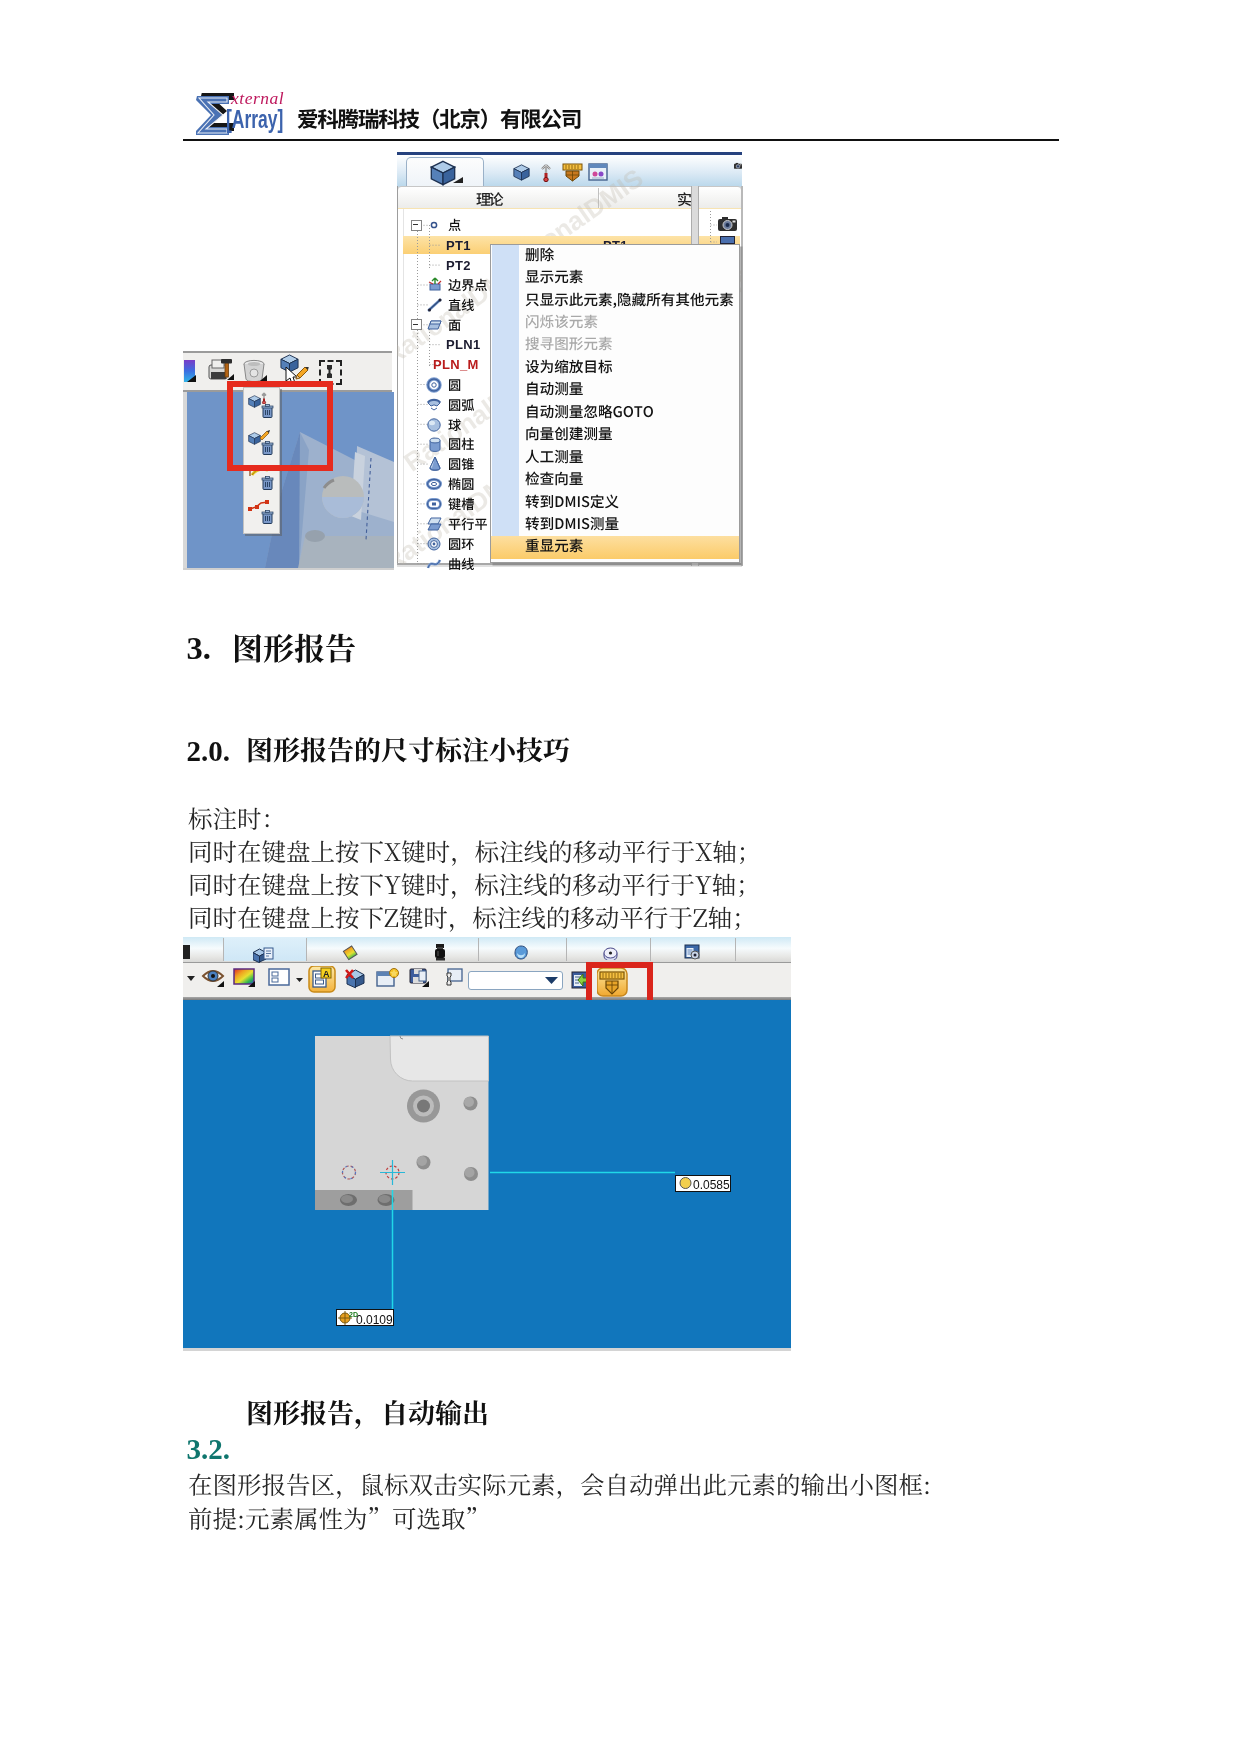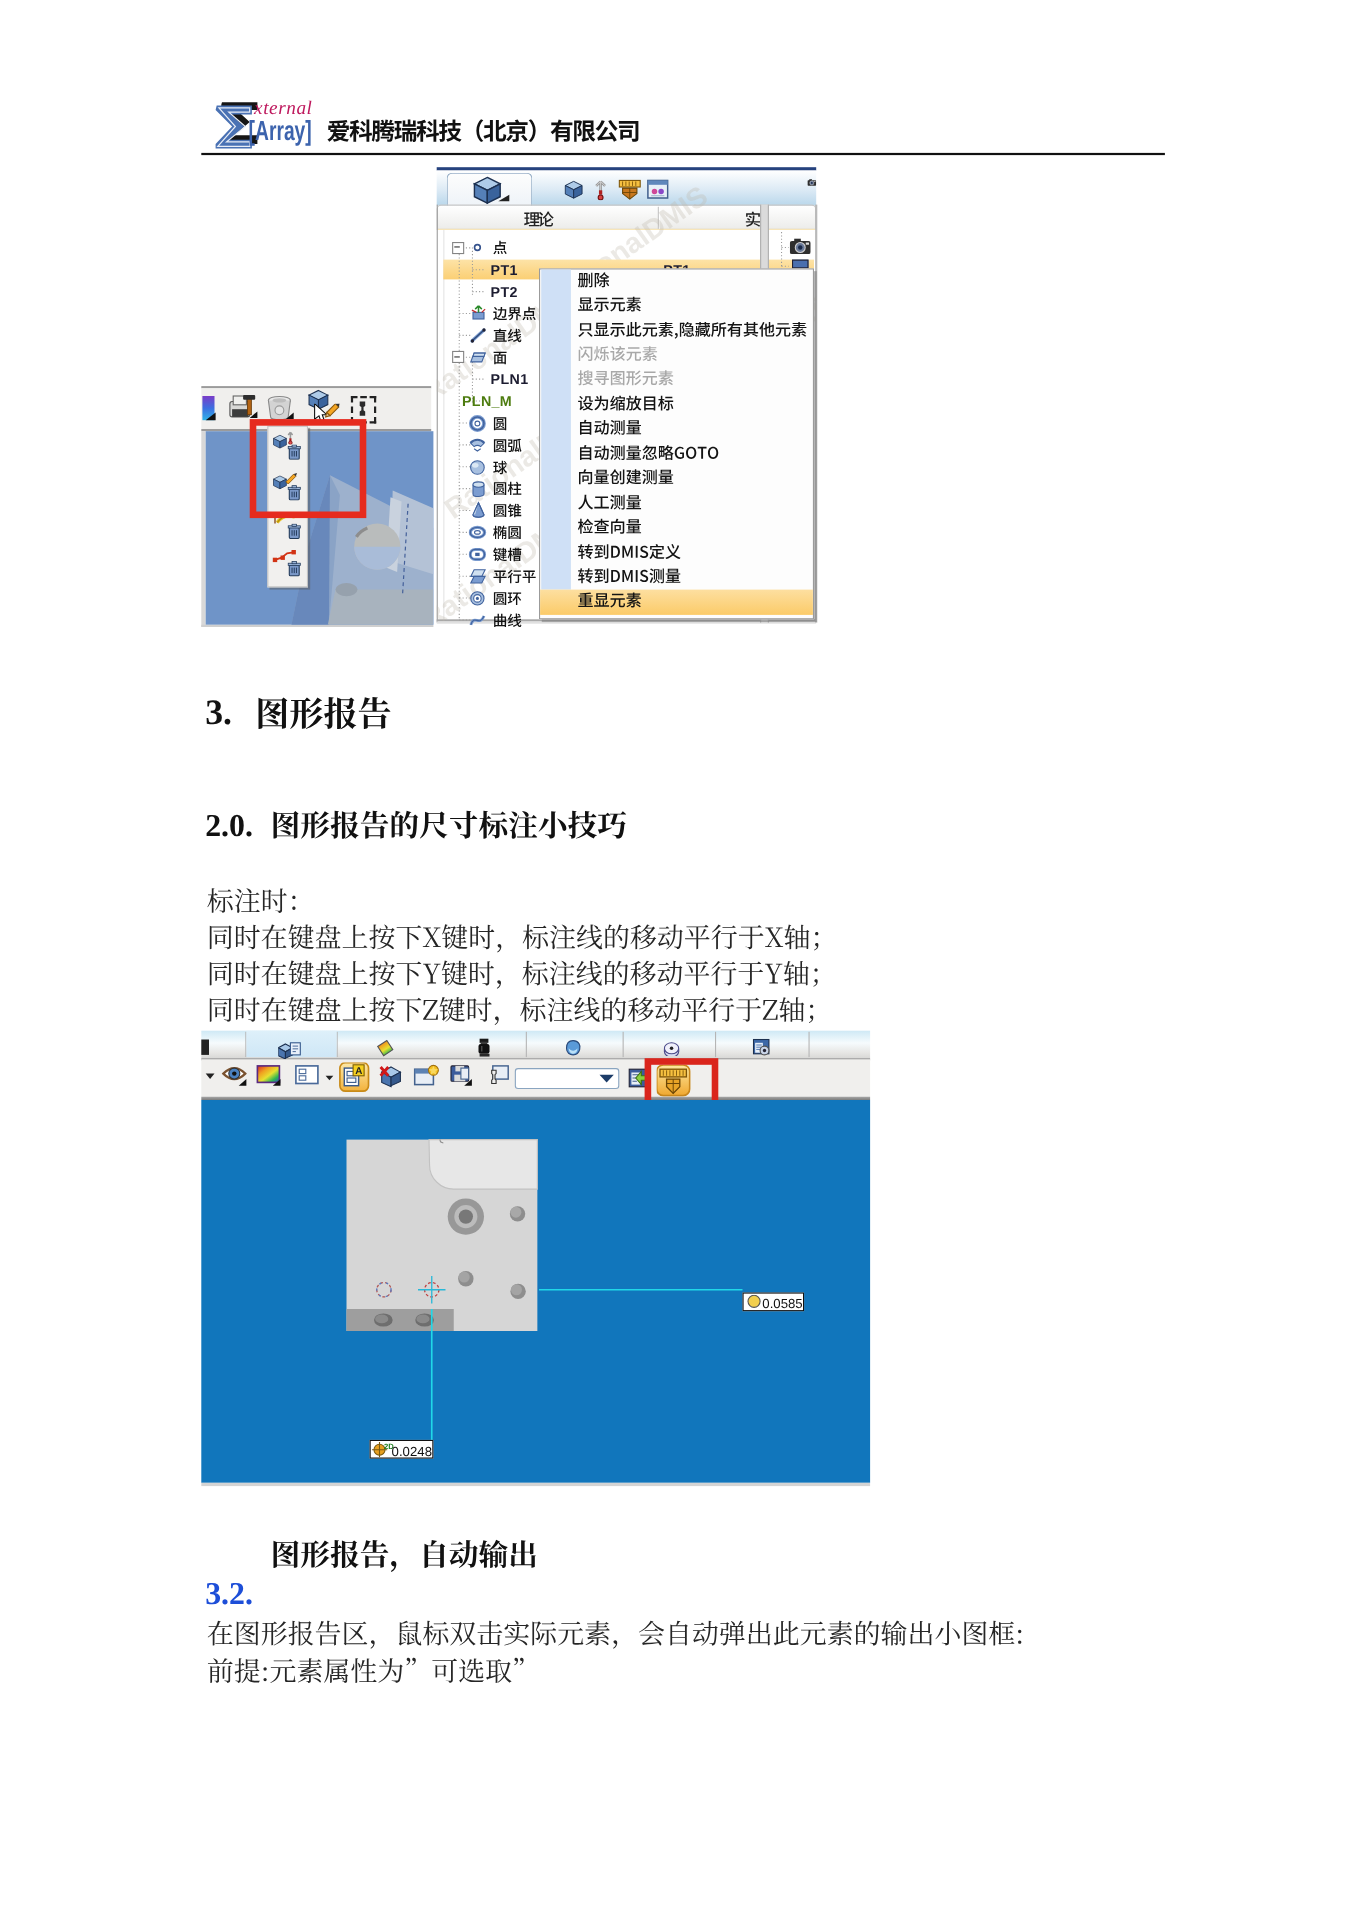--- a/index.html
+++ b/index.html
@@ -179,21 +179,21 @@
       <use href="#q7" x="7553"></use>
       <use href="#q8" x="8498"></use>
       <use href="#q9" x="9442"></use>
       <use href="#q10" x="10386"></use>
       <use href="#q11" x="11330"></use>
       <use href="#q12" x="12274"></use>
     </g>
   </svg>
 <div class="abs" style="left:186.5px;top:630px;font:bold 32.5px 'Liberation Serif';color:#111">3.</div>
 <div class="abs" style="left:186.5px;top:734.5px;font:bold 29px 'Liberation Serif';color:#111">2.0.</div>
-<div class="abs" style="left:186.5px;top:1433px;font:bold 29px 'Liberation Serif';color:#1d4ed8">3.2.</div>
+<div class="abs" style="left:186.5px;top:1433px;font:bold 29px 'Liberation Serif';color:#0f766e">3.2.</div>
 <svg class="t" style="left:232px;top:659.5px">
     <g transform="scale(0.031,-0.031)" fill="#111">
       <use href="#q13"></use>
       <use href="#q14" x="1000"></use>
       <use href="#q15" x="2000"></use>
       <use href="#q16" x="3000"></use>
     </g>
   </svg>
 <svg class="t" style="left:245.9px;top:759.5px">
     <g transform="scale(0.027,-0.027)" fill="#111">
@@ -540,21 +540,21 @@
     <circle cx="8" cy="8" r="3.4" fill="#fff" stroke="#41639e"></circle>
     <circle cx="8" cy="8" r="1.4" fill="#41639e"></circle>
   </svg>
 <svg class="abs" style="left:426px;top:556.11px" width="18" height="16">
     <path d="M2 12 C5 2 10 14 14 4" fill="none" stroke="#7b9cd0" stroke-width="2.6"></path>
     <path d="M2 12 C5 2 10 14 14 4" fill="none" stroke="#41639e" stroke-width="1"></path>
   </svg>
 <div class="abs" style="left:446px;top:237.73px;font:bold 13px 'Liberation Sans';color:#1c1c30;letter-spacing:.3px">PT1</div>
 <div class="abs" style="left:446px;top:257.66px;font:bold 13px 'Liberation Sans';color:#1c1c30;letter-spacing:.3px">PT2</div>
 <div class="abs" style="left:446px;top:337.38px;font:bold 13px 'Liberation Sans';color:#1c1c30;letter-spacing:.3px">PLN1</div>
-<div class="abs" style="left:420px;top:357.31px;font:bold 13px 'Liberation Sans';color:#4d7c0f;letter-spacing:.3px">PLN_M</div>
+<div class="abs" style="left:433px;top:357.31px;font:bold 13px 'Liberation Sans';color:#b91c1c;letter-spacing:.3px">PLN_M</div>
 <svg class="t" style="left:447.5px;top:230.2px">
     <g transform="scale(0.0132,-0.0132)" fill="#111">
       <use href="#q87"></use>
     </g>
   </svg>
 <svg class="t" style="left:447.5px;top:289.99px">
     <g transform="scale(0.0132,-0.0132)" fill="#111">
       <use href="#q88"></use>
       <use href="#q89" x="1000"></use>
       <use href="#q87" x="2000"></use>
@@ -1071,12 +1071,12 @@
 <svg class="abs" style="left:679px;top:1177px" width="14" height="13">
     <circle cx="6.5" cy="6" r="5.5" fill="#f2cf4e" stroke="#555"></circle>
   </svg>
 <div class="abs" style="left:693px;top:1178px;font:12px 'Liberation Sans';color:#111">0.0585</div>
 <div class="abs" style="left:336px;top:1309px;width:58px;height:17px;background:#fff;border:1.6px solid #111;box-sizing:border-box"></div>
 <svg class="abs" style="left:338px;top:1310px" width="20" height="15">
     <circle cx="7" cy="8" r="5" fill="#e8a020" stroke="#7a5a10"></circle>
     <path d="M7 1 v14 M0 8 h14" stroke="#7a5a10" stroke-width="1"></path>
     <text x="11" y="7" font-family="Liberation Sans" font-size="7" font-weight="bold" fill="#1a7a1a">2D</text>
   </svg>
-<div class="abs" style="left:356px;top:1312.5px;font:12px 'Liberation Sans';color:#111">0.0248</div>
+<div class="abs" style="left:356px;top:1312.5px;font:12px 'Liberation Sans';color:#111">0.0109</div>
 </body></html>

